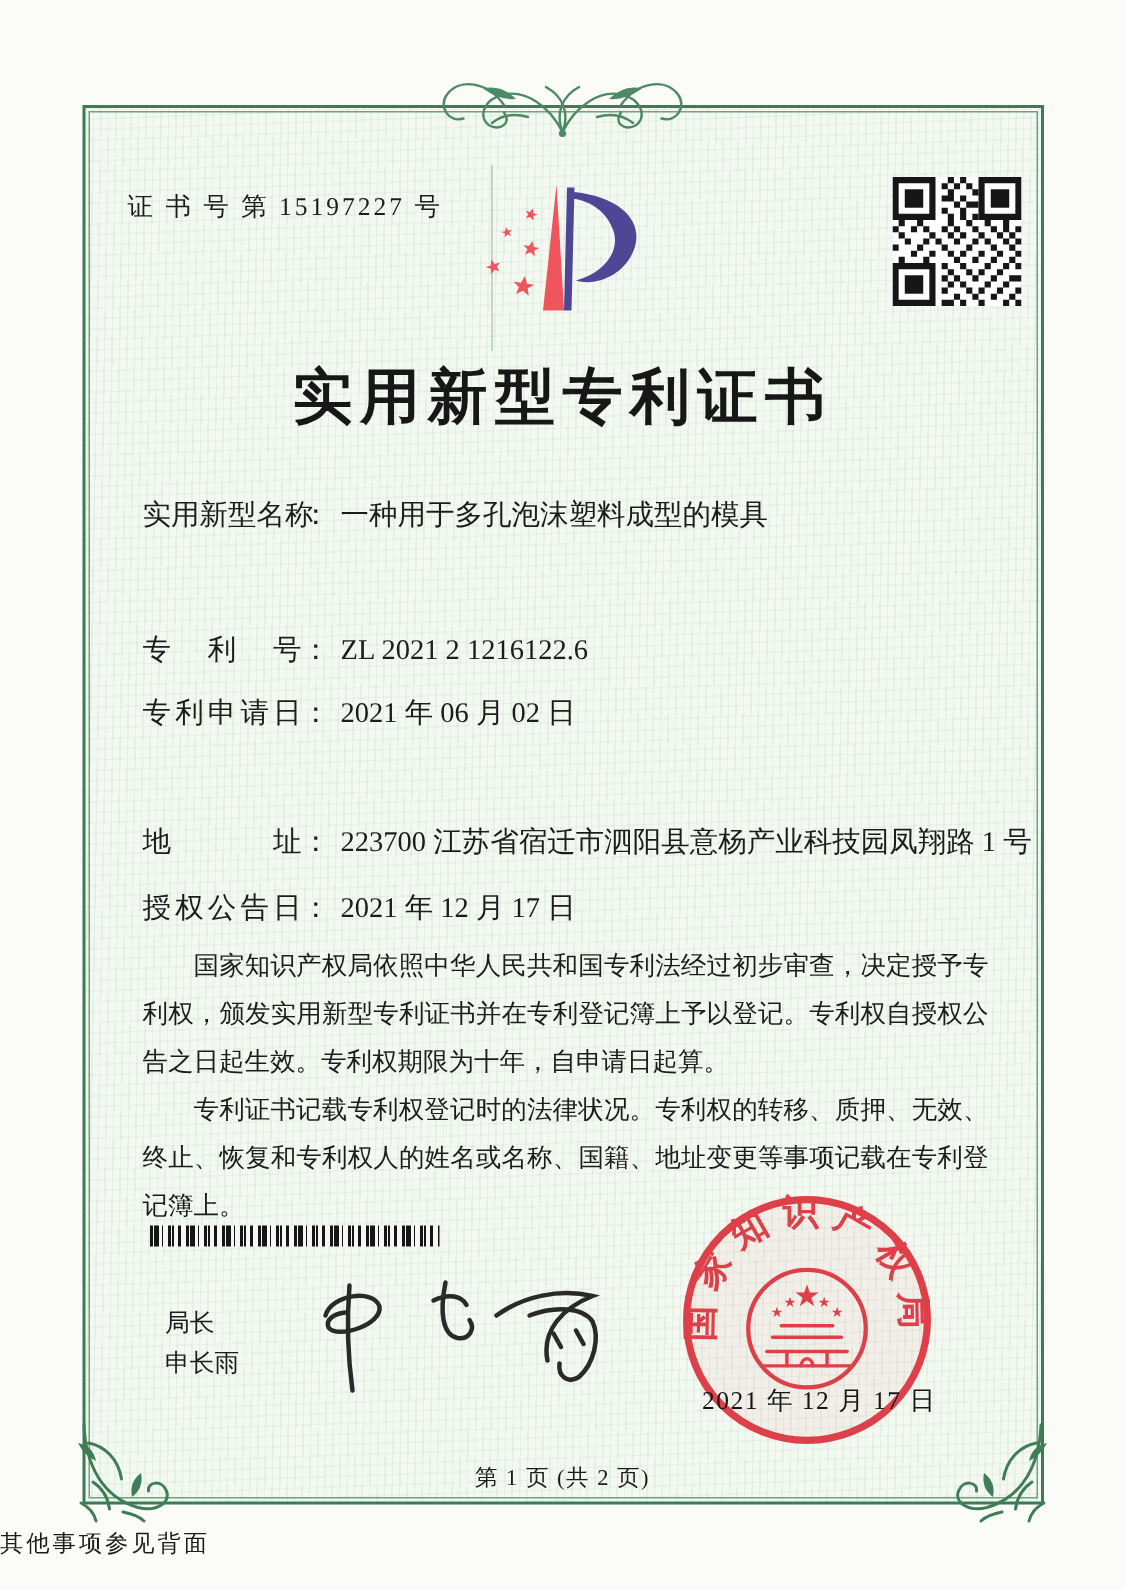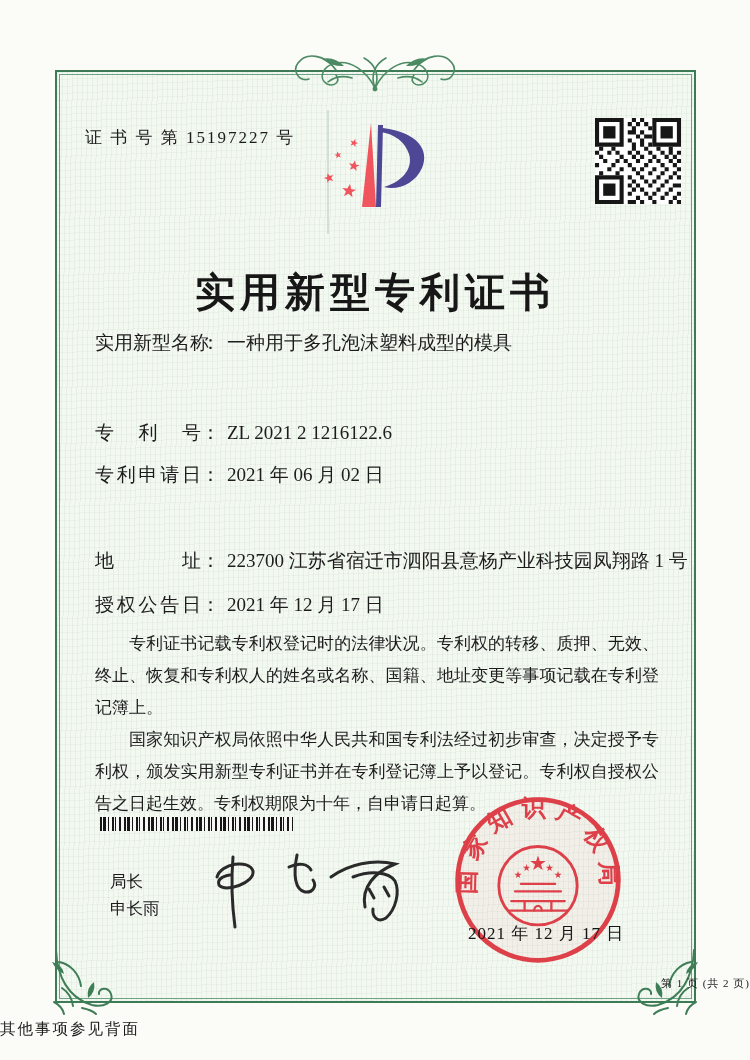--- a/index.html
+++ b/index.html
@@ -17,37 +17,37 @@
       repeating-linear-gradient(91deg, rgba(110,160,125,0.09) 0 1px, rgba(0,0,0,0) 1px 5px),
       repeating-linear-gradient(178deg, rgba(110,160,125,0.07) 0 1px, rgba(0,0,0,0) 1px 7px);
     z-index:0;
   }
   .frame::before{content:"";position:absolute;inset:2px;border:1px solid #6fa184;}
   .abs{position:absolute;z-index:2;}
   .cert-no{left:85px;top:126px;font-size:17px;letter-spacing:2px;}
   .logo{left:316px;top:110px;width:132px;height:124px;}
   .qr{left:595px;top:118px;width:86px;height:86px;}
   .title{left:0;right:0;top:237px;text-align:center;font-size:40px;font-weight:600;
-         letter-spacing:5px;color:#171717;margin-top:28px;}
+         letter-spacing:5px;color:#171717;}
   .frow{left:95px;width:566px;font-size:19px;white-space:nowrap;}
   .flabel{display:inline-block;width:106px;text-align:justify;text-align-last:justify;vertical-align:bottom;}
   .fvalue{margin-left:7px;}
   .fpair2{position:absolute;left:295px;top:0;white-space:nowrap;}
   .paras{left:95px;top:628px;width:564px;font-size:17px;line-height:32px;text-align:justify;}
   .paras p{margin:0;text-indent:2em;}
   .barcode{left:100px;top:817px;width:193px;height:14px;
     background:repeating-linear-gradient(90deg,
       #161616 0 2px,#f6f6f4 2px 3px,#161616 3px 6px,#f6f6f4 6px 8px,
       #161616 8px 9px,#f6f6f4 9px 12px,#161616 12px 14px,#f6f6f4 14px 15px,
       #161616 15px 16px,#f6f6f4 16px 19px,#161616 19px 21px,#f6f6f4 21px 24px);}
   .officer{left:110px;top:868px;font-size:16.5px;line-height:27px;}
   .sig{left:205px;top:843px;width:198px;height:88px;}
   .seal{left:452px;top:794px;width:172px;height:172px;z-index:3;}
   .seal-date{left:468px;top:922px;font-size:17px;letter-spacing:1px;color:#141414;z-index:4;}
-  .page-num{left:0;right:0;top:976px;text-align:right;font-size:11px;letter-spacing:1px;}
+  .page-num{left:0;right:0;top:976px;text-align:center;font-size:15px;letter-spacing:1px;}
   .back-note{left:0;right:0;top:1019px;text-align:left;font-size:15.5px;letter-spacing:2px;}
   .flourish-top{left:278px;top:42px;width:194px;height:58px;z-index:2;}
   .flourish-bl{left:48px;top:944px;width:72px;height:72px;z-index:2;}
   .flourish-br{left:630px;top:944px;width:72px;height:72px;z-index:2;}
 </style>
 </head>
 <body>
 
 <div class="page">
 
@@ -146,22 +146,22 @@
     <span class="flabel">专利申请日</span><span>：</span><span class="fvalue">2021 年 06 月 02 日</span>
   </div>
   <div class="abs frow" style="top:548px">
     <span class="flabel">地址</span><span>：</span><span class="fvalue">223700 江苏省宿迁市泗阳县意杨产业科技园凤翔路 1 号</span>
   </div>
   <div class="abs frow" style="top:592px">
     <span class="flabel">授权公告日</span><span>：</span><span class="fvalue">2021 年 12 月 17 日</span>
   </div>
 
   <div class="abs paras">
+    <p>国家知识产权局依照中华人民共和国专利法经过初步审查，决定授予专利权，颁发实用新型专利证书并在专利登记簿上予以登记。专利权自授权公告之日起生效。专利权期限为十年，自申请日起算。</p>
     <p>专利证书记载专利权登记时的法律状况。专利权的转移、质押、无效、终止、恢复和专利权人的姓名或名称、国籍、地址变更等事项记载在专利登记簿上。</p>
-    <p>国家知识产权局依照中华人民共和国专利法经过初步审查，决定授予专利权，颁发实用新型专利证书并在专利登记簿上予以登记。专利权自授权公告之日起生效。专利权期限为十年，自申请日起算。</p>
   </div>
 
   <div class="abs barcode"></div>
 
   <div class="abs officer">
     <div>局长</div>
     <div>申长雨</div>
   </div>
 
   <svg class="abs sig" viewBox="0 0 198 88">

